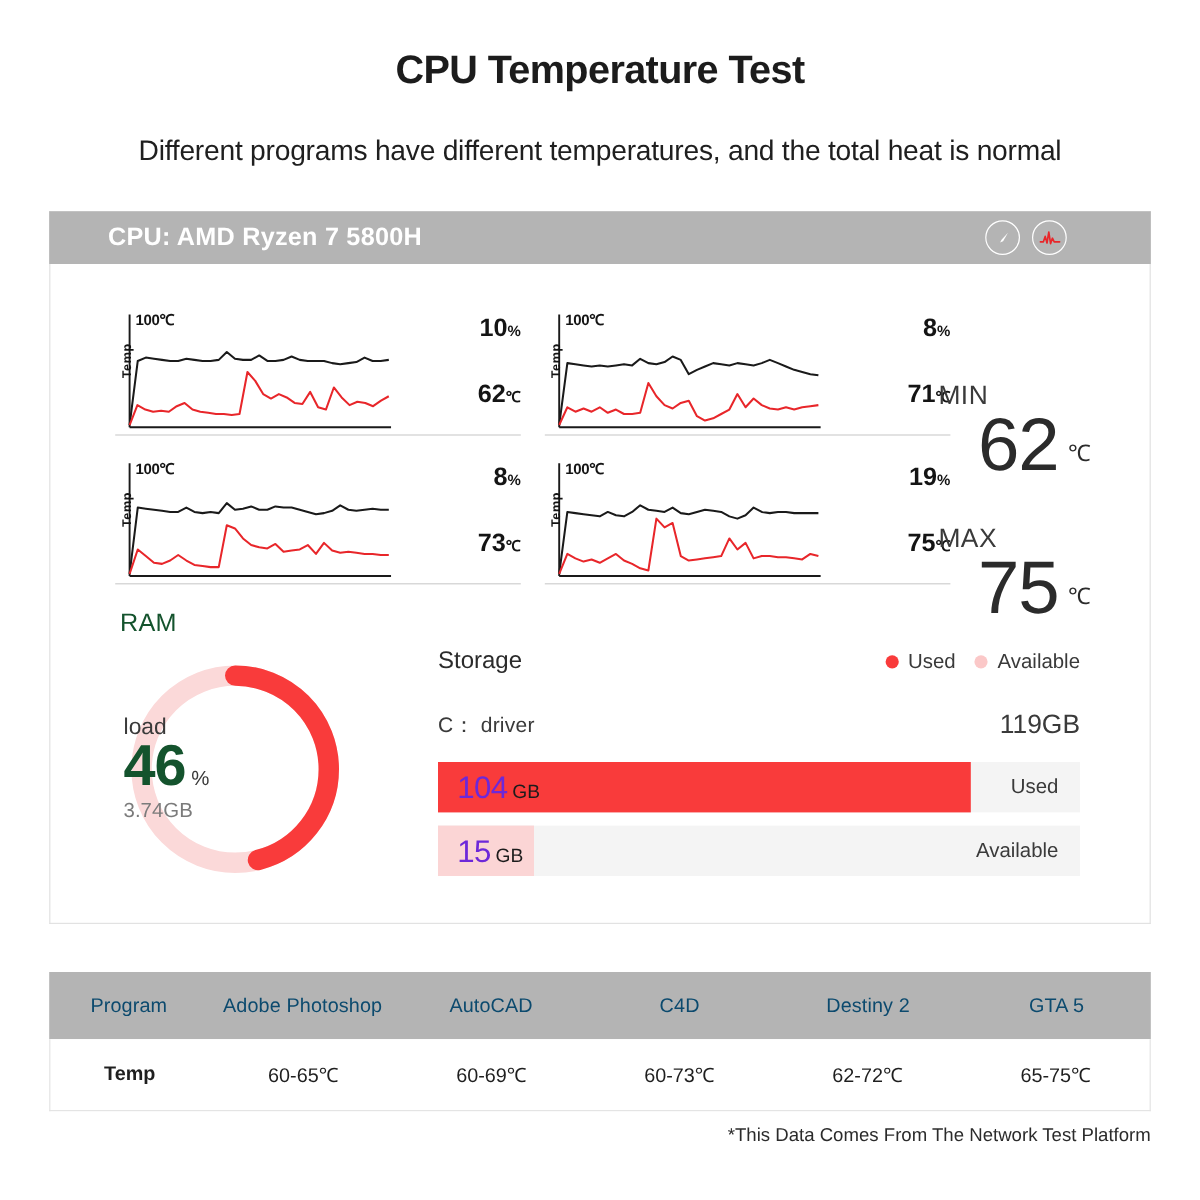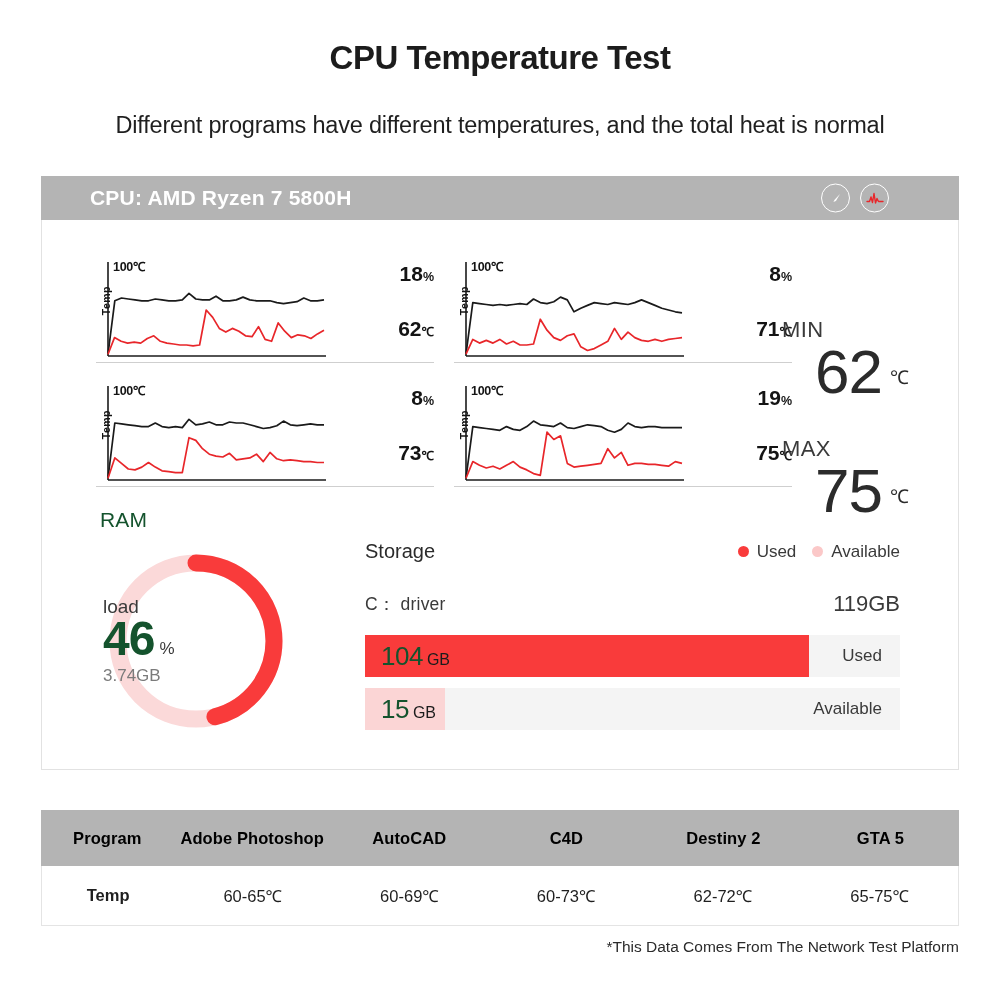--- a/index.html
+++ b/index.html
@@ -135,41 +135,41 @@
     display: flex; align-items: center;
   }
   .bar-track.second { margin-top: 11px; }
   .bar-fill { position: absolute; left: 0; top: 0; height: 42px; }
   .bar-fill.used { background: #f93b3b; }
   .bar-fill.avail { background: #fbd5d5; }
   .bar-value {
     position: relative; z-index: 2; margin-left: 16px;
     display: flex; align-items: baseline; gap: 4px;
   }
-  .bar-num { font-size: 26px; color: #14532d; letter-spacing: -0.5px; }
+  .bar-num { font-size: 26px; color: #6d28d9; letter-spacing: -0.5px; }
   .bar-unit { font-size: 16px; color: #1c1c1c; }
   .bar-caption {
     position: absolute; right: 18px; top: 50%; transform: translateY(-50%);
     z-index: 2; font-size: 17px; color: #3a3a3a;
   }
 
   
   .table { position: absolute; left: 41px; top: 810px; width: 918px; }
   .t-head {
     display: flex; height: 56px; background: #b4b4b4;
     align-items: center;
   }
   .t-body {
     display: flex; height: 60px; background: #ffffff;
     align-items: center; border: 1px solid #e4e4e4; border-top: none;
   }
   .t-cell { text-align: center; font-size: 16.5px; }
   .t-cell.first { width: 160px; }
   .t-cell.rest  { width: 189.5px; }
-  .t-head .t-cell { color: #000000; font-weight: bold; letter-spacing: 0.1px; }
+  .t-head .t-cell { color: #0c4a6e; font-weight: normal; letter-spacing: 0.1px; }
   .t-body .t-cell { color: #1f1f1f; }
   .t-body .t-cell.first { font-weight: bold; }
 
   .footnote {
     position: absolute; right: 41px; top: 938px;
     font-size: 15.5px; color: #2b2b2b;
   }
 </style>
 </head>
 <body>
@@ -204,21 +204,21 @@
         <div class="chart-baseline"></div>
         <svg class="chart-svgbox" viewBox="0 0 230 107" preserveAspectRatio="none">
           <line x1="12" y1="6" x2="12" y2="100" stroke="#1a1a1a" stroke-width="1.6"></line>
           <line x1="12" y1="100" x2="230" y2="100" stroke="#1a1a1a" stroke-width="1.6"></line>
           <polyline class="s-black" fill="none" stroke="#1a1a1a" stroke-width="1.7" stroke-linejoin="round" points="12.0,98.2 18.8,44.8 25.5,42.0 32.3,43.0 39.0,43.9 45.8,44.8 52.5,44.8 59.3,43.0 66.0,43.9 72.8,44.8 79.5,44.8 86.3,43.9 93.0,37.4 99.8,43.0 106.5,43.9 113.3,43.9 120.0,40.2 126.8,44.8 133.5,44.8 140.3,43.9 147.0,41.1 153.8,43.9 160.5,44.8 167.3,44.8 174.0,44.8 180.8,46.6 187.5,47.6 194.3,46.6 201.0,45.7 207.8,42.0 214.5,44.8 221.3,44.8 228.0,43.9"></polyline>
           <polyline class="s-red" fill="none" stroke="#e8262a" stroke-width="1.7" stroke-linejoin="round" points="12.0,98.2 18.5,81.6 25.1,85.3 31.6,87.1 38.2,86.2 44.7,87.1 51.3,82.5 57.8,79.8 64.4,85.3 70.9,87.1 77.5,88.0 84.0,89.0 90.5,89.0 97.1,89.9 103.6,89.0 110.2,54.0 116.7,61.4 123.3,72.4 129.8,76.1 136.4,72.4 142.9,75.2 149.5,79.8 156.0,80.7 162.5,70.6 169.1,83.4 175.6,85.3 182.2,66.9 188.7,75.2 195.3,81.6 201.8,78.8 208.4,79.8 214.9,82.5 221.5,77.9 228.0,74.2"></polyline>
         </svg>
         <div class="chart-top-label">100℃</div>
         <div class="chart-axis-label">Temp</div>
         <div class="chart-values">
-          <div class="val-pct"><span>18</span><span class="unit">%</span></div>
+          <div class="val-pct"><span>10</span><span class="unit">%</span></div>
           <div class="val-temp"><span>62</span><span class="unit">℃</span></div>
         </div>
       </div>
     </div>
 
     <div class="chart-cell c1">
       <div class="chart-inner">
         <div class="chart-baseline"></div>
         <svg class="chart-svgbox" viewBox="0 0 230 107" preserveAspectRatio="none">
           <line x1="12" y1="6" x2="12" y2="100" stroke="#1a1a1a" stroke-width="1.6"></line>

